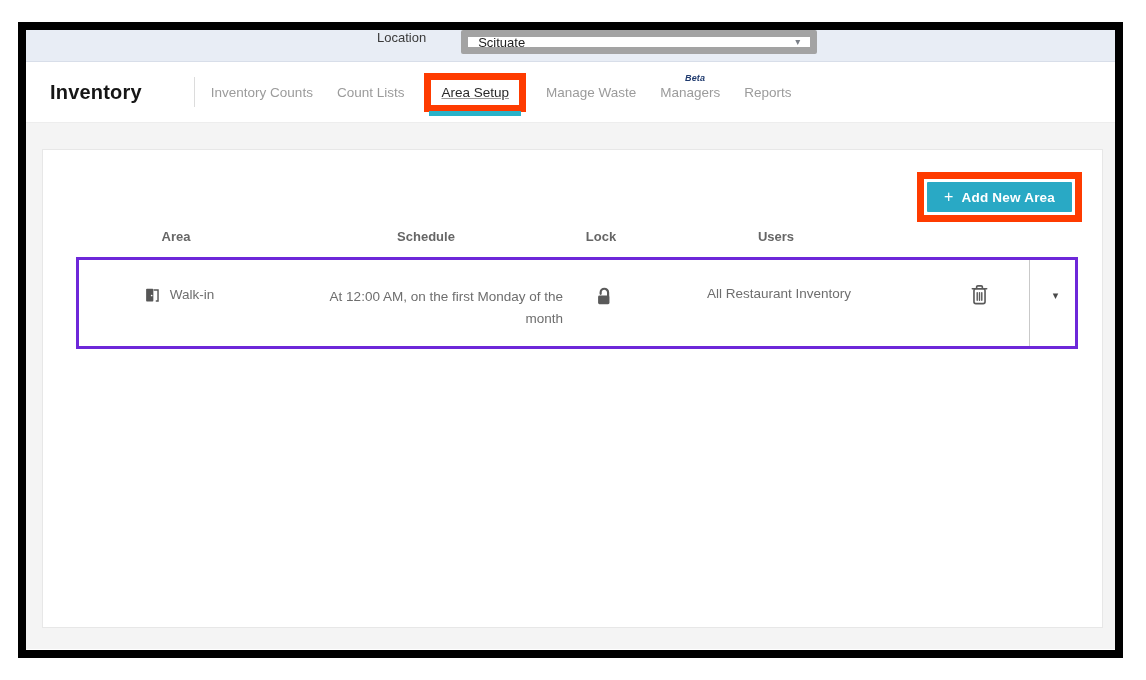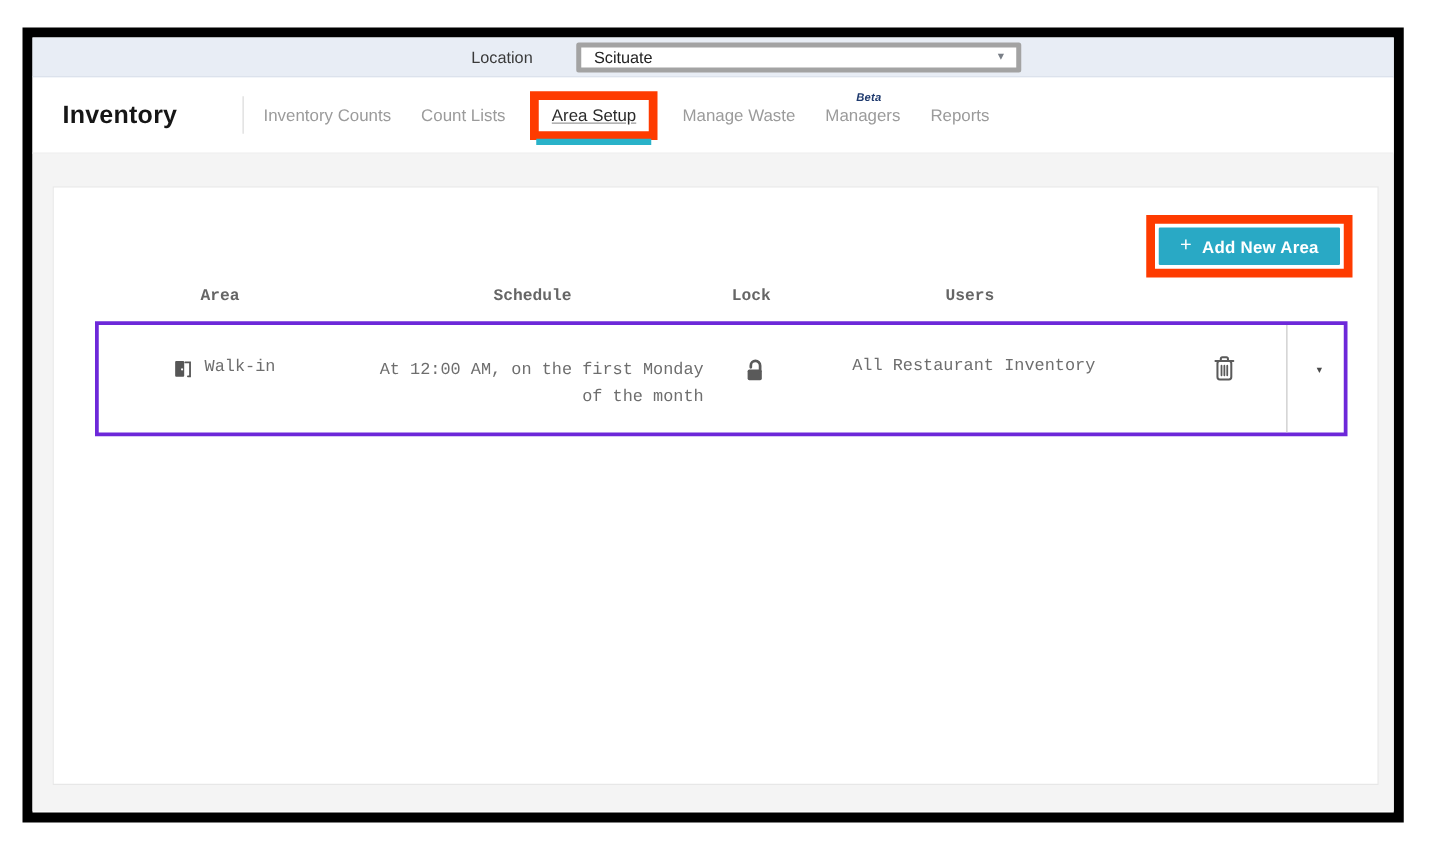--- a/index.html
+++ b/index.html
@@ -5,24 +5,24 @@
   * { box-sizing: border-box; margin: 0; padding: 0; }
   html, body { width: 1146px; height: 680px; background: #ffffff;
     font-family: "Liberation Sans", sans-serif; }
   body { position: relative; overflow: hidden; }
 
   .frame { position: absolute; left: 18px; top: 22px; width: 1105px; height: 636px;
     border: 8px solid #000; background: #fff; }
 
   
   .topbar { height: 32px; background: #e8edf5; border-bottom: 1px solid #d8dee9;
-    display: flex; align-items: center; }
+    display: flex; }
   .topbar-label { margin-left: 351px; font-size: 13px; color: #3a3a3a; }
   .topbar-select { margin-left: 35px; width: 356px; height: 24px; background: #fff;
-    border: 4px solid #a3a3a3; border-radius: 2px; display: flex; align-items: center;
+    border: 7px solid #a3a3a3; border-radius: 2px; display: flex; align-items: center;
     justify-content: space-between; padding: 0 10px; font-size: 13px; color: #222;
     cursor: pointer; }
   .select-arrow { font-size: 10px; color: #7a7f87; line-height: 1; }
 
   
   .header { height: 61px; background: #fff; border-bottom: 1px solid #ededed;
     display: flex; align-items: center; }
   .page-title { margin-left: 24px; font-size: 20px; font-weight: 700; color: #161616;
     letter-spacing: .2px; }
   .vdiv { width: 1px; height: 30px; background: #dcdcdc; margin-left: 52px; flex: none; }
@@ -45,21 +45,21 @@
 
   .annotation-box-btn { position: absolute; top: 22px; right: 20px;
     border: 7px solid #fe3b00; padding: 3px; background: #fff; }
   .add-btn { height: 30px; background: #29a9c5; color: #fff; font-size: 13.5px;
     font-weight: 600; display: flex; align-items: center; gap: 8px; padding: 0 17px;
     border: none; cursor: pointer; font-family: "Liberation Sans", sans-serif;
     border-radius: 1px; letter-spacing: .2px; }
   .plus-glyph { font-size: 16px; font-weight: 400; line-height: 1; }
 
   .table-wrap { position: absolute; left: 33px; top: 79px; width: 1002px; }
-  .grid-cols { display: grid; grid-template-columns: 200px 300px 50px 300px 100px 52px; font-family: Liberation Mono, monospace; }
+  .grid-cols { display: grid; grid-template-columns: 200px 300px 50px 300px 100px 52px; }
   .thead { font-size: 13px; font-weight: 700; color: #666; }
   .thead > div { text-align: center; }
   .trow { margin-top: 13px; height: 92px; border: 3px solid #6d28d9; background: #fff; }
   .cell { display: flex; justify-content: center; align-items: flex-start;
     padding-top: 26px; font-size: 13.5px; color: #6e6e6e; }
   .cell-area { gap: 9px; align-items: flex-start; }
   .cell-area .txt { padding-top: 1px; }
   .schedule-text { max-width: 268px; text-align: right; line-height: 1.65; }
   .cell-actions { padding-top: 23px; }
   .cell-chevron { border-left: 1px solid #c9c9c9; color: #4a4a4a; font-size: 11px;

